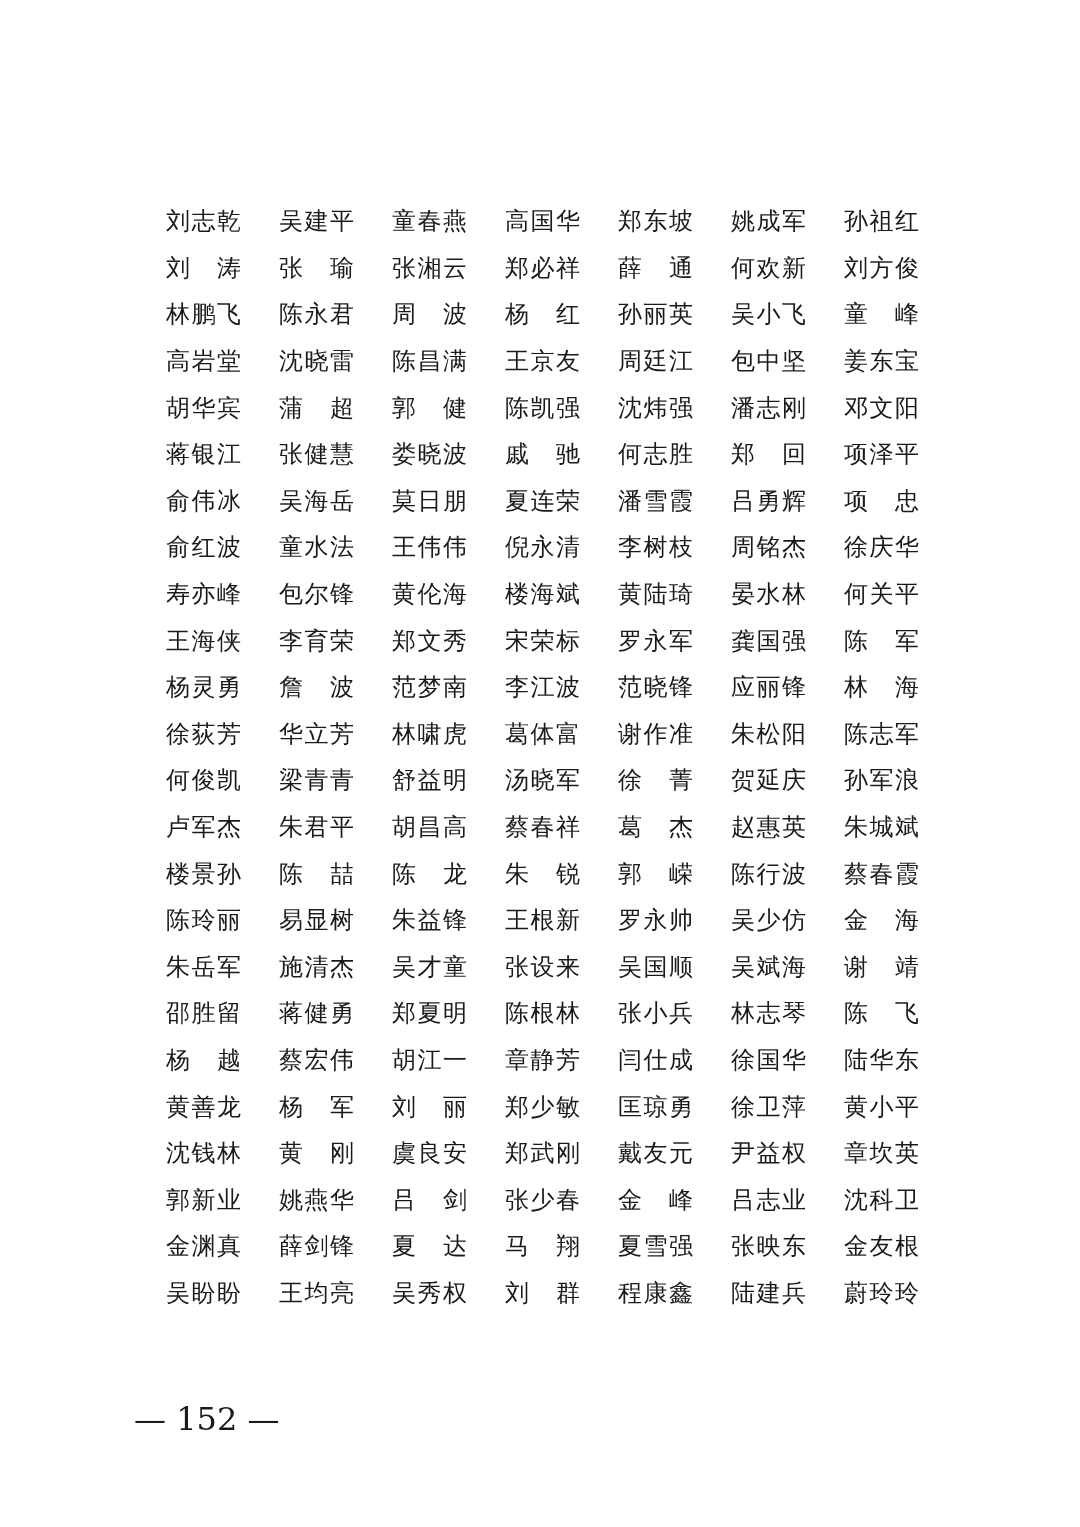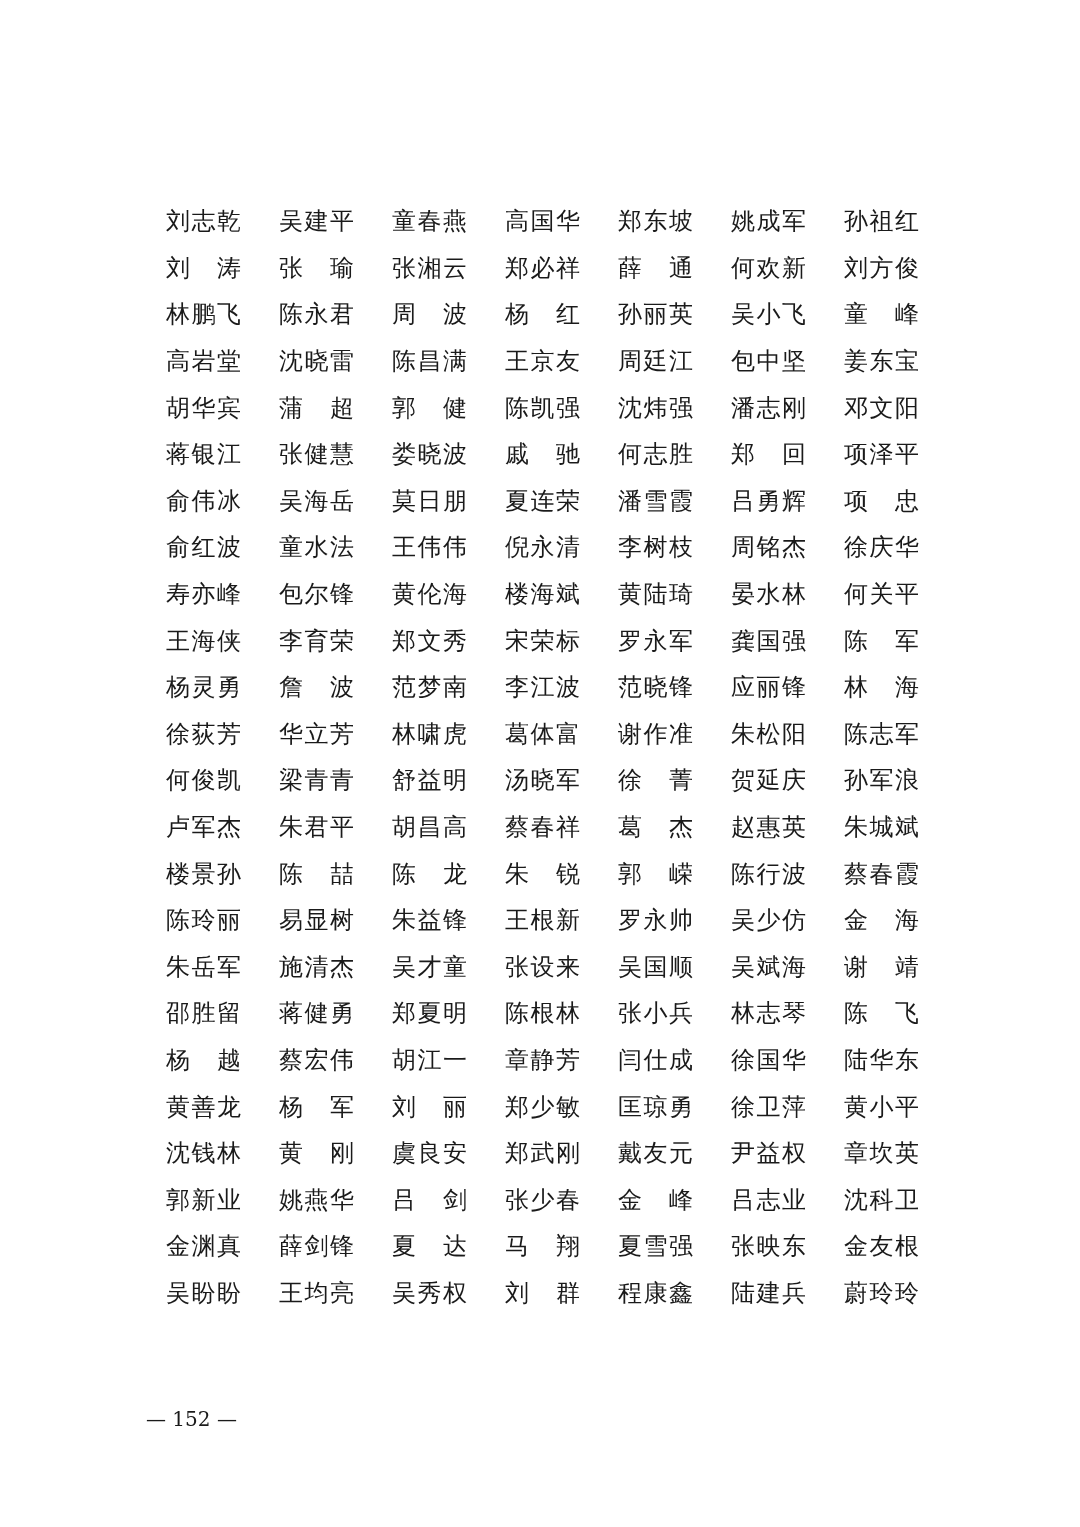--- a/index.html
+++ b/index.html
@@ -3,21 +3,21 @@
 <meta charset="utf-8">
 <style>
   html, body { margin: 0; padding: 0; background: #ffffff; }
   body { width: 1080px; height: 1527px; position: relative; overflow: hidden;
          font-family: "DejaVu Serif", "Liberation Serif", serif; color: #1a1a1a; }
   .name-table { position: absolute; left: 166px; top: 198px; }
   .row { display: flex; height: 46.6px; align-items: center; }
   .cell { width: 75px; margin-right: 38px; font-size: 24px; line-height: 30px;
           display: flex; justify-content: space-between; letter-spacing: 0; }
   .cell span { display: inline-block; }
-  .page-number { position: absolute; left: 146px; top: 1404px; font-size: 20px;
+  .page-number { position: absolute; left: 134px; top: 1404px; font-size: 32px;
                  line-height: 30px; color: #1a1a1a; white-space: pre; }
 </style>
 </head>
 <body>
 
 <div class="name-table" id="name-table">
     <div class="row">
       <div class="cell">
         <span>刘</span>
         <span>志</span>

